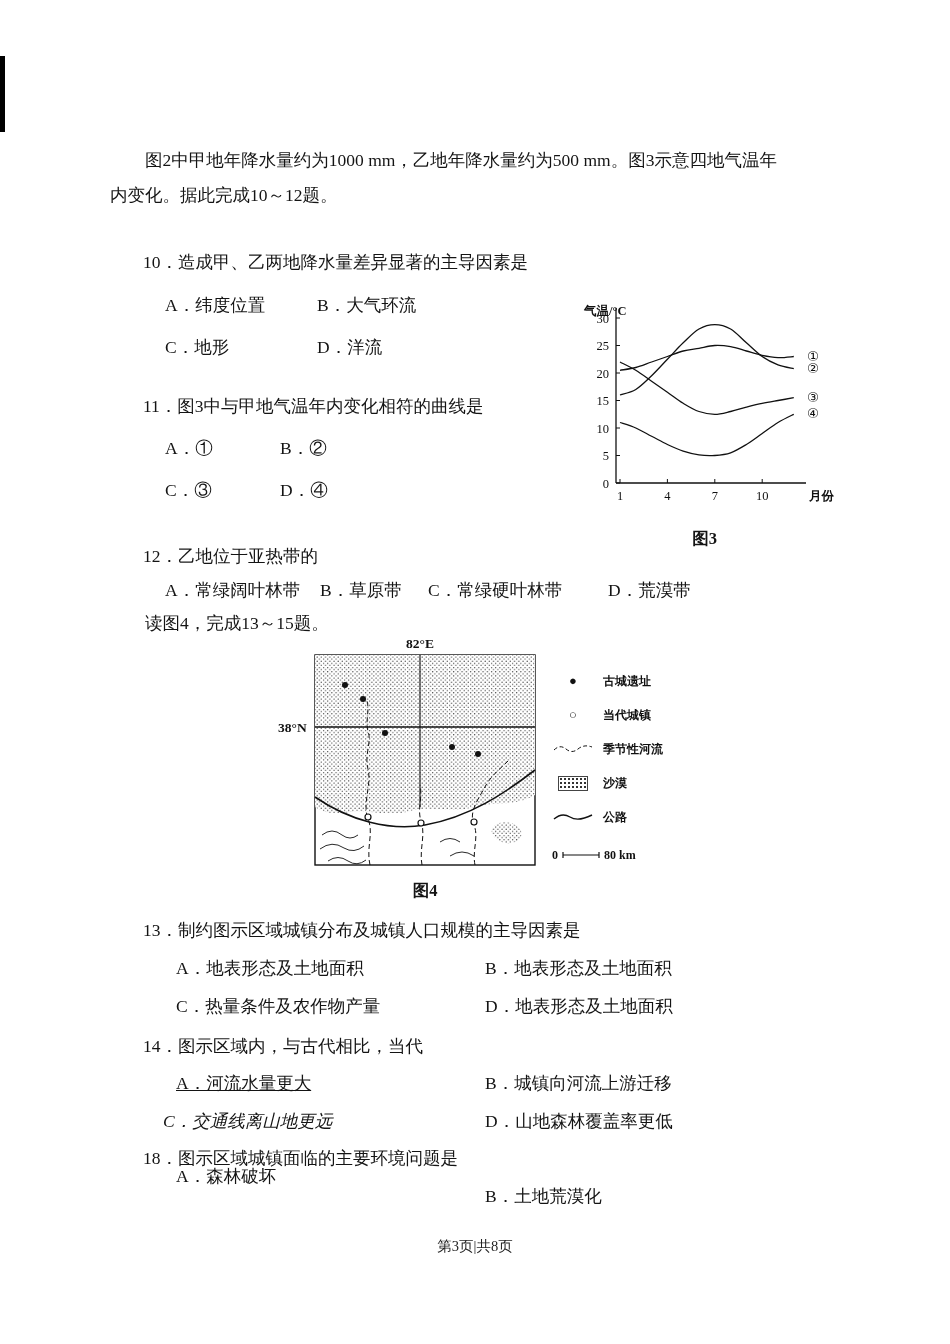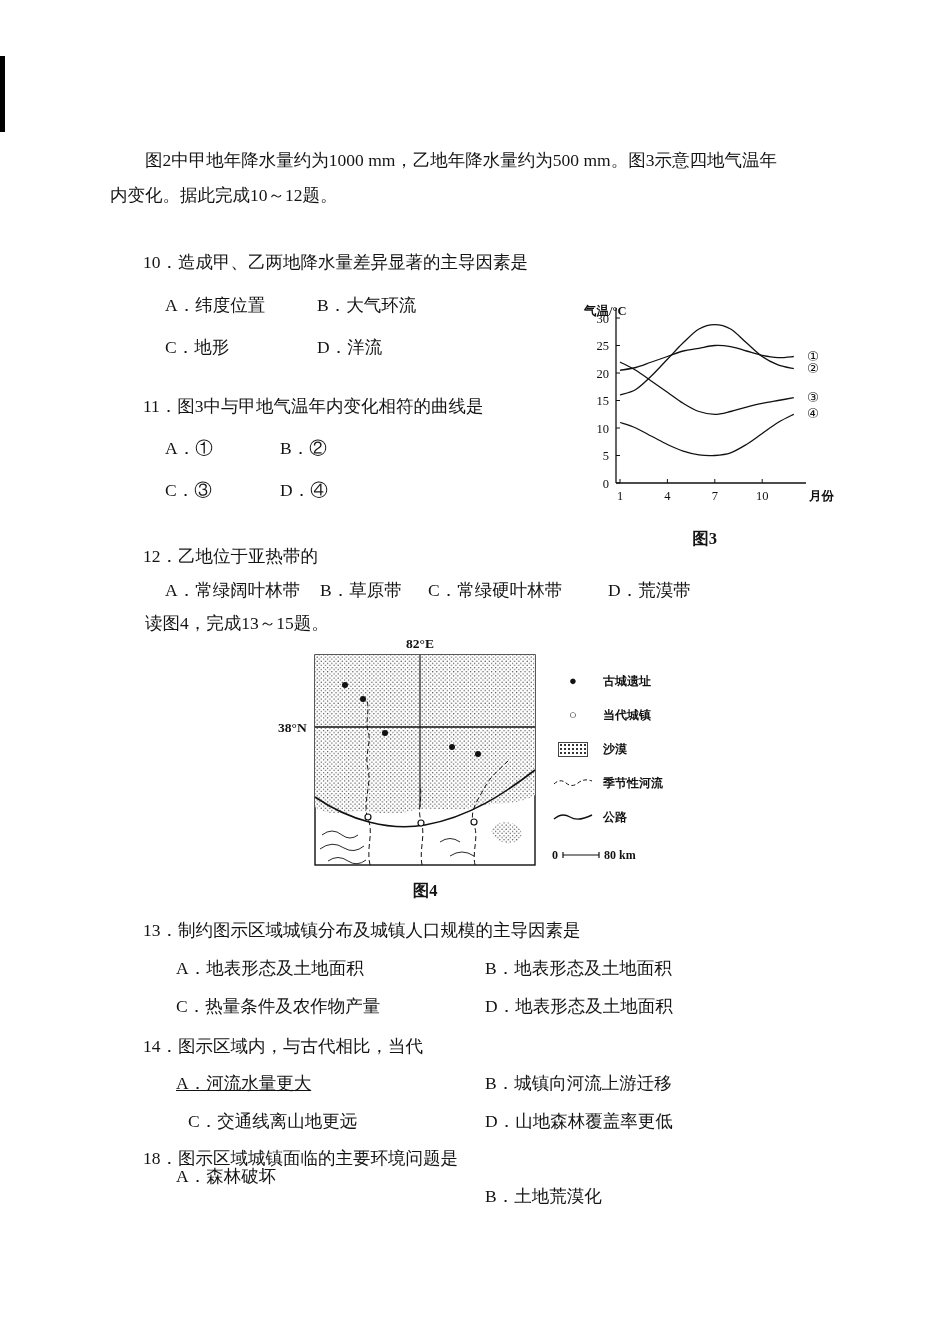--- a/index.html
+++ b/index.html
@@ -150,31 +150,31 @@
     <div class="legend-row">
       <span class="legend-sym dot">●</span>
       <span class="legend-label">古城遗址</span>
     </div>
     <div class="legend-row">
       <span class="legend-sym dot">○</span>
       <span class="legend-label">当代城镇</span>
     </div>
     <div class="legend-row">
       <span class="legend-sym">
-          <span class="stipple-box"></span>
-        </span>
-      <span class="legend-label">沙漠</span>
-    </div>
-    <div class="legend-row">
-      <span class="legend-sym">
         <svg width="42" height="12" viewBox="0 0 42 12">
             <path d="M2,7 q6,-6 12,-1 t12,0 t14,-2" fill="none" stroke="#111" stroke-width="1" stroke-dasharray="4,2.5"></path>
           </svg>
       </span>
       <span class="legend-label">季节性河流</span>
+    </div>
+    <div class="legend-row">
+      <span class="legend-sym">
+          <span class="stipple-box"></span>
+        </span>
+      <span class="legend-label">沙漠</span>
     </div>
     <div class="legend-row">
       <span class="legend-sym">
         <svg width="42" height="12" viewBox="0 0 42 12">
             <path d="M2,8 q8,-7 16,-2 t22,-2" fill="none" stroke="#111" stroke-width="1.4"></path>
           </svg>
       </span>
       <span class="legend-label">公路</span>
     </div>
     <div class="legend-row scale-row">
@@ -190,21 +190,22 @@
 
   <div class="t" style="left:143px; top:920px;">13．制约图示区域城镇分布及城镇人口规模的主导因素是</div>
   <div class="t" style="left:176px; top:958px;">A．地表形态及土地面积</div>
   <div class="t" style="left:485px; top:958px;text-align:center;">B．地表形态及土地面积</div>
   <div class="t" style="left:176px; top:996px;">C．热量条件及农作物产量</div>
   <div class="t" style="left:485px; top:996px;">D．地表形态及土地面积</div>
 
   <div class="t" style="left:143px; top:1036px;">14．图示区域内，与古代相比，当代</div>
   <div class="t" style="left:176px; top:1073px;text-decoration:underline;">A．河流水量更大</div>
   <div class="t" style="left:485px; top:1073px;">B．城镇向河流上游迁移</div>
-  <div class="t" style="left:188px; top:1111px;">C．交通线离山地更远</div>
+  <div class="t" style="left:163px; top:1111px;font-style:italic;">C．交通线离山地更远</div>
   <div class="t" style="left:485px; top:1111px;">D．山地森林覆盖率更低</div>
 
   <div class="t" style="left:143px; top:1148px;">18．图示区域城镇面临的主要环境问题是</div>
   <div class="t" style="left:176px; top:1166px;">A．森林破坏</div>
   <div class="t" style="left:485px; top:1186px;">B．土地荒漠化</div>
 
+  <div class="footer">第3页|共8页</div>
 
 </div>
 
 </body></html>

